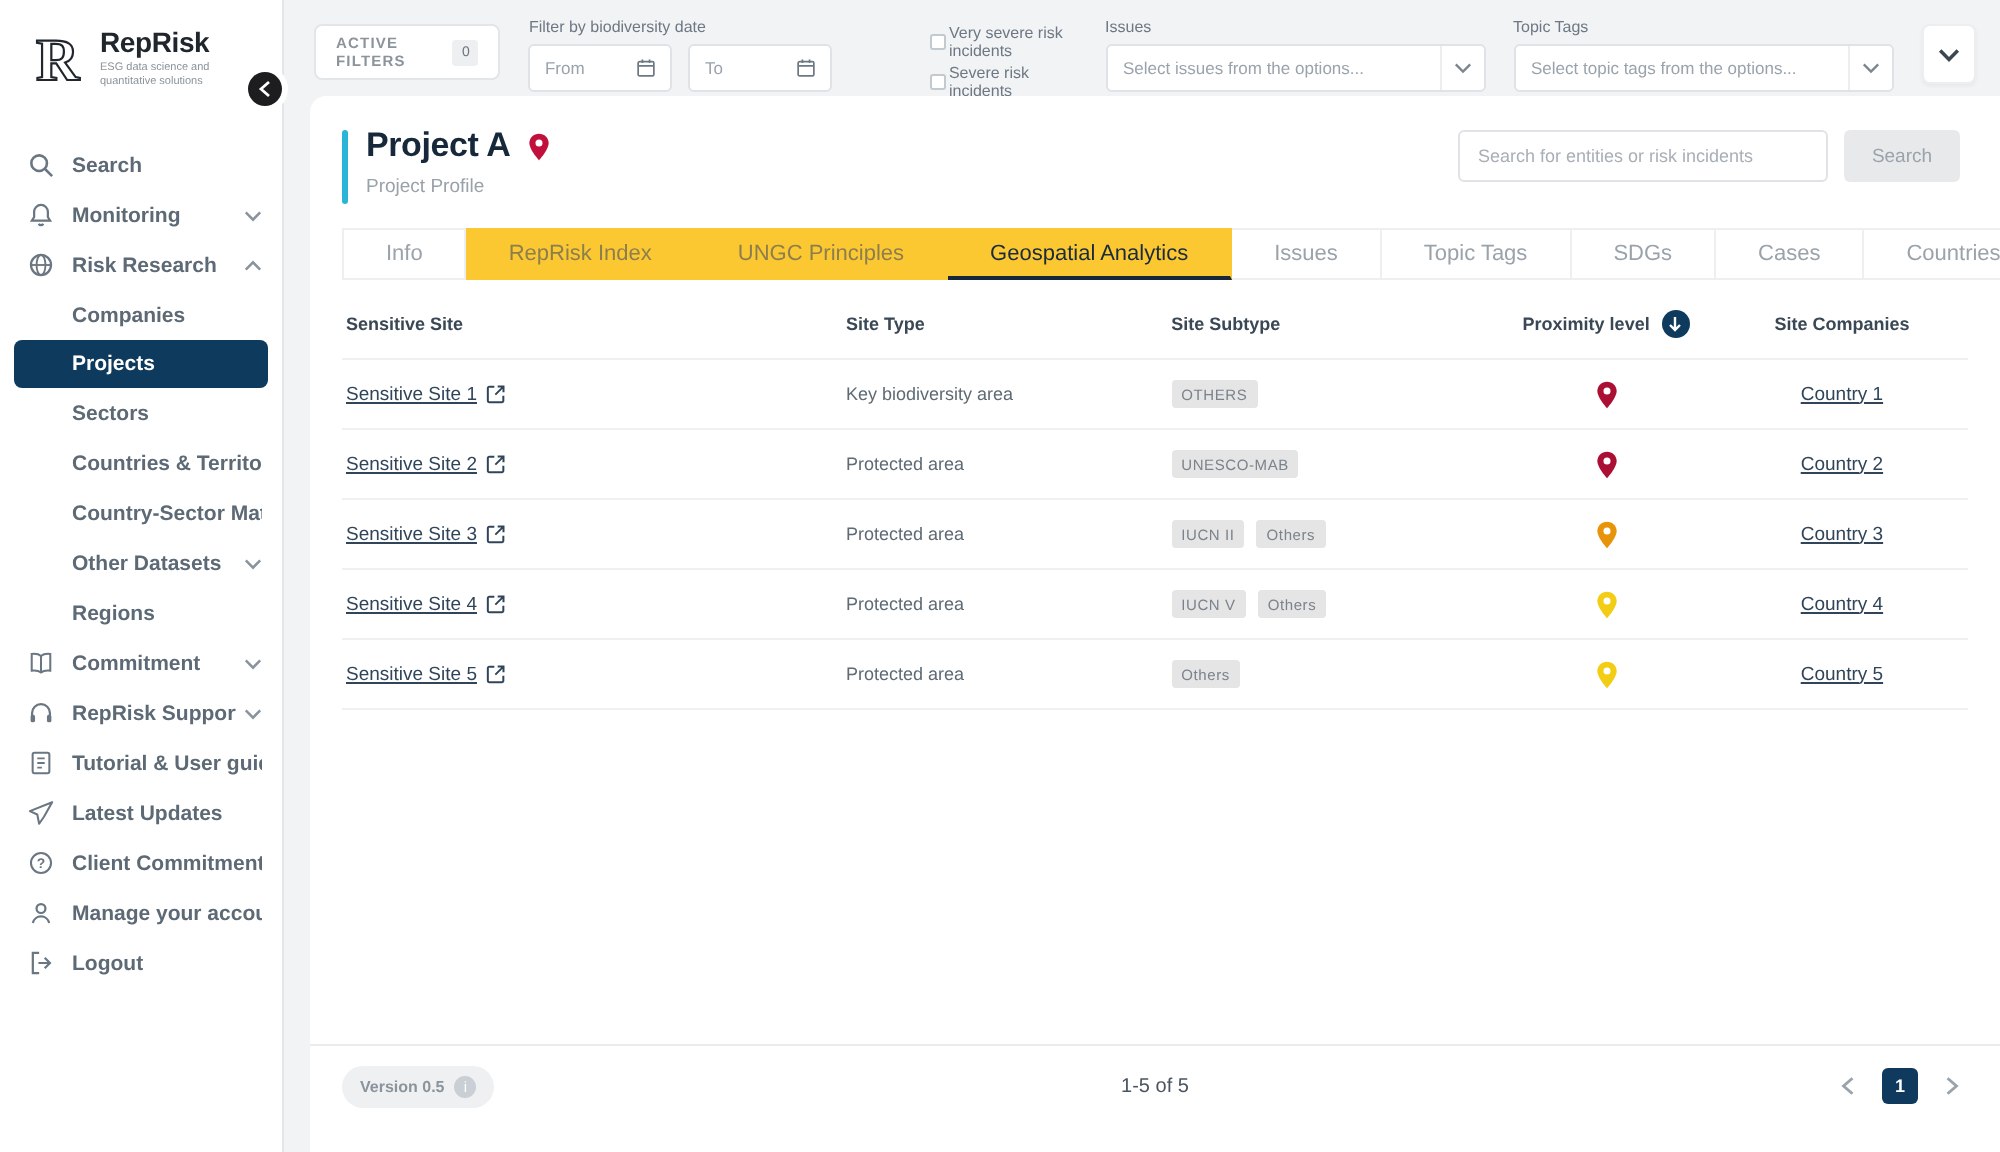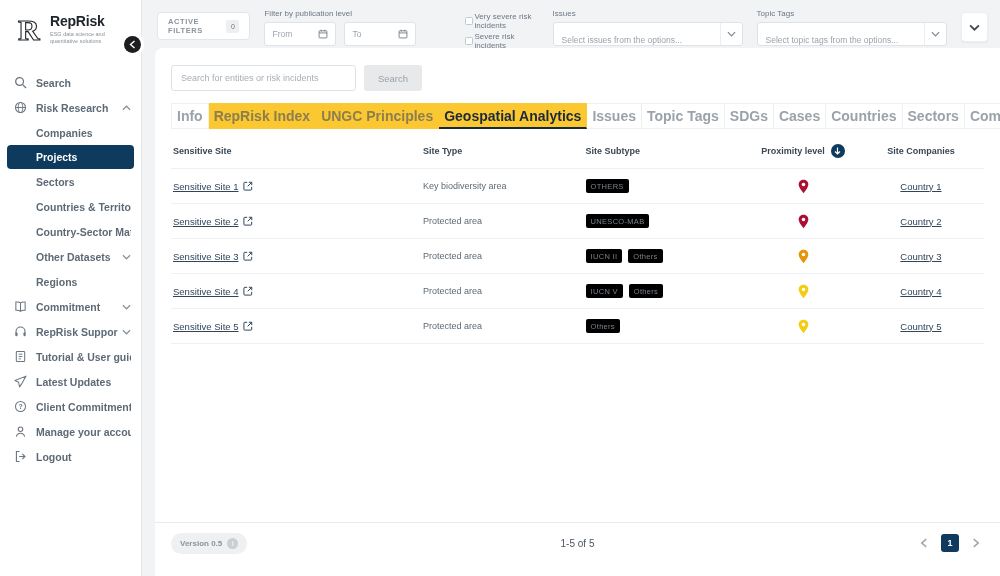--- a/index.html
+++ b/index.html
@@ -32,21 +32,21 @@
   .f-group { display:flex; flex-direction:column; }
   .f-label { font-size:8px; color:#6d7884; margin-bottom:4px; }
   .date-inputs { display:flex; gap:8px; }
   .date-input { width:72px; height:24px; background:#fff; border:1px solid #dfe2e6; border-radius:3px; display:flex; align-items:center; padding:0 7px; cursor:text; }
   .date-input .ph { flex:1; font-size:8.5px; color:#9aa3ac; }
   .date-input .ic { width:10px; height:10px; color:#6d7884; }
   #severity { display:flex; flex-direction:column; gap:2px; margin-top:3px; }
   .chk-row { display:flex; align-items:center; gap:1px; cursor:pointer;padding-left:35px; }
   .chk-box { width:8px; height:8px; border:1px solid #c2c9cf; border-radius:1.5px; background:#fff; flex:none; }
   .chk-lbl { font-size:8px; color:#6d7884; }
-  .select { width:190px; height:24px; background:#fff; border:1px solid #dfe2e6; border-radius:3px; display:flex; align-items:flex-end; cursor:pointer; }
+  .select { width:190px; height:24px; background:#fff; border:1px solid #dfe2e6; border-radius:3px; display:flex; align-items:center; cursor:pointer; }
   .select .ph { flex:1; font-size:8.5px; color:#9aa3ac; padding:0 8px; white-space:nowrap; overflow:hidden; }
   .select .chev-zone { width:22px; height:100%; border-left:1px solid #eceef0; display:flex; align-items:center; justify-content:center; color:#7b8590; }
   .select .chev-zone .ic { width:9px; height:6px; }
   #filter-toggle { margin-left:auto; margin-top:3px; width:34px; height:30px; background:#fff; border:1px solid #eceef0; border-radius:4px; box-shadow:0 1px 2px rgba(0,0,0,0.05); display:flex; align-items:center; justify-content:center; color:#3c4752; cursor:pointer; }
   #filter-toggle .ic { width:11px; height:7px; }
 
   
   #panel { position:absolute; left:155px; right:0; top:48px; bottom:0; background:#fff; border-top-left-radius:8px; display:flex; flex-direction:column; }
   #panel-head { display:flex; justify-content:space-between; align-items:flex-start; padding:15px 20px 0 16px; }
   #title-block { display:flex; gap:9px; }
@@ -55,21 +55,21 @@
   #page-title { font-size:17px; font-weight:bold; color:#16283a; letter-spacing:-0.2px; }
   .title-row .ic.pin { width:13px; height:15px; color:#c0103c; }
   #page-subtitle { font-size:9.5px; color:#99a1a9; margin-top:5px; }
   #search-area { display:flex; gap:8px; margin-top:2px; }
   #entity-search { width:185px; height:26px; border:1px solid #e0e3e6; border-radius:3px; font-size:9px; color:#3c4752; padding:0 9px; font-family:"Liberation Sans",sans-serif; outline:none; }
   #entity-search::placeholder { color:#a8afb6; }
   #search-btn { width:58px; height:26px; background:#e7e9eb; border:none; border-radius:3px; font-size:9.5px; color:#9aa2aa; font-family:"Liberation Sans",sans-serif; cursor:pointer; }
 
   
   #tabs { display:flex; align-items:center; margin:12px 16px 0 16px; }
-  .tab { height:26px; display:flex; align-items:center; padding:0 5px; background:#fff; border:1px solid #edeff0; border-left:none; font-size:14px; font-weight:bold; color:#9aa2aa; cursor:pointer; white-space:nowrap; }
+  .tab { height:26px; display:flex; align-items:center; padding:0 21px; background:#fff; border:1px solid #edeff0; border-left:none; font-size:11px; font-weight:normal; color:#9aa2aa; cursor:pointer; white-space:nowrap; }
   .tab:first-child { border-left:1px solid #edeff0; }
   .tab.hl { background:#fbc832; border-color:#fbc832; color:#8d7e4e; }
   .tab.active { color:#1b2b3b; border-bottom:2px solid #16283a; }
 
   
   #table { margin:4px 16px 0 16px; }
   .tr { display:flex; align-items:center; border-bottom:1px solid #eef0f2; }
   .tr.head { height:36px; }
   .tr.row { height:35px; }
   .td { display:flex; align-items:center; }
@@ -77,21 +77,21 @@
   .c2 { width:20%; }
   .c3 { width:20%; }
   .c4 { width:13.5%; justify-content:center; }
   .c5 { width:15.5%; justify-content:center; }
   .th { font-size:9px; font-weight:bold; color:#3a4754; }
   .sort-badge { width:14px; height:14px; border-radius:50%; background:#0e3a5d; color:#fff; margin-left:6px; display:flex; align-items:center; justify-content:center; }
   .sort-badge .ic { width:7px; height:8px; }
   .site-link, .country-link { font-size:9.5px; color:#31455a; text-decoration:underline; cursor:pointer; display:inline-flex; align-items:center; gap:5px; }
   .site-link .ic { width:10px; height:10px; color:#31455a; }
   .type-txt { font-size:9px; color:#5e6a74; }
-  .chip { background:#000000; border-radius:2px; padding:2.5px 5px; font-size:7.5px; color:#7a838c; letter-spacing:0.3px; margin-right:6px; white-space:nowrap; }
+  .chip { background:#e5e5e5; border-radius:2px; padding:2.5px 5px; font-size:7.5px; color:#7a838c; letter-spacing:0.3px; margin-right:6px; white-space:nowrap; }
   .row-pin { width:13px; height:15px; }
 
   
   #panel-footer { margin-top:auto; margin-bottom:13px; border-top:1px solid #e9ebed; height:41px; display:flex; align-items:center; padding:0 20px 0 16px; position:relative; }
   #version-pill { display:flex; align-items:center; gap:5px; background:#eef0f2; border-radius:12px; padding:5px 9px; cursor:pointer; }
   #version-pill .v-txt { font-size:8px; font-weight:bold; color:#8b939b; }
   #version-pill .v-info { width:11px; height:11px; border-radius:50%; background:#c9cfd4; color:#fff; font-size:7.5px; display:flex; align-items:center; justify-content:center; }
   #page-range { position:absolute; left:0; right:0; text-align:center; font-size:10px; color:#4a5560; pointer-events:none; }
   #pager { margin-left:auto; display:flex; align-items:center; gap:13px; }
   .pg-arrow { width:8px; height:10px; color:#9aa2aa; cursor:pointer; }
@@ -121,20 +121,34 @@
           <svg viewBox="0 0 14 14">
             <circle cx="6" cy="6" r="4.2" fill="none" stroke="currentColor" stroke-width="1.4"></circle>
             <path d="M9.3 9.3L13 13" stroke="currentColor" stroke-width="1.4"></path>
           </svg>
         </span>
         <span class="lbl">Search</span>
       </div>
       <div class="nav-item">
         <span class="ic lead">
           <svg viewBox="0 0 14 14">
+            <path d="M7 1.6a3.7 3.7 0 0 0-3.7 3.7v2.8L2.1 10h9.8l-1.2-1.9V5.3A3.7 3.7 0 0 0 7 1.6z" fill="none" stroke="currentColor" stroke-width="1.2"></path>
+            <path d="M5.8 11.7a1.3 1.3 0 0 0 2.4 0" fill="none" stroke="currentColor" stroke-width="1.2"></path>
+          </svg>
+        </span>
+        <span class="lbl">Monitoring</span>
+        <span class="ic chev">
+          <svg viewBox="0 0 10 6">
+            <path d="M1 1l4 4 4-4" fill="none" stroke="currentColor" stroke-width="1.4"></path>
+          </svg>
+        </span>
+      </div>
+      <div class="nav-item">
+        <span class="ic lead">
+          <svg viewBox="0 0 14 14">
             <circle cx="7" cy="7" r="5.4" fill="none" stroke="currentColor" stroke-width="1.2"></circle>
             <ellipse cx="7" cy="7" rx="2.4" ry="5.4" fill="none" stroke="currentColor" stroke-width="1"></ellipse>
             <path d="M1.6 7h10.8" stroke="currentColor" stroke-width="1"></path>
           </svg>
         </span>
         <span class="lbl">Risk Research</span>
         <span class="ic chev">
           <svg viewBox="0 0 10 6">
             <path d="M1 5l4-4 4 4" fill="none" stroke="currentColor" stroke-width="1.4"></path>
           </svg>
@@ -248,21 +262,21 @@
       </svg>
     </span>
 </div>
 
 <div id="filterbar">
   <div id="active-filters">
     <span class="af-lbl">ACTIVE FILTERS</span>
     <span class="af-badge">0</span>
   </div>
   <div class="f-group">
-    <div class="f-label">Filter by publication level</div>
+    <div class="f-label">Filter by biodiversity date</div>
     <div class="date-inputs">
       <div class="date-input">
         <span class="ph">From</span>
         <span class="ic">
             <svg viewBox="0 0 14 14">
               <rect x="1.5" y="2.5" width="11" height="10" rx="1" fill="none" stroke="currentColor" stroke-width="1.2"></rect>
               <path d="M1.5 5.5h11M4.5 1v2.5M9.5 1v2.5" fill="none" stroke="currentColor" stroke-width="1.2"></path>
             </svg>
           </span>
       </div>
@@ -321,20 +335,35 @@
     <span class="ic">
         <svg viewBox="0 0 10 6">
           <path d="M1 1l4 4 4-4" fill="none" stroke="currentColor" stroke-width="1.6"></path>
         </svg>
       </span>
   </div>
 </div>
 
 <div id="panel">
   <div id="panel-head">
+    <div id="title-block">
+      <div id="title-accent"></div>
+      <div>
+        <div class="title-row">
+          <span id="page-title">Project A</span>
+          <span class="ic pin">
+              <svg viewBox="0 0 14 16">
+                <path d="M7 .8C4.1.8 1.8 3 1.8 5.9 1.8 9.5 7 15.2 7 15.2s5.2-5.7 5.2-9.3C12.2 3 9.9.8 7 .8z" fill="currentColor"></path>
+                <circle cx="7" cy="5.8" r="1.9" fill="#fff"></circle>
+              </svg>
+            </span>
+        </div>
+        <div id="page-subtitle">Project Profile</div>
+      </div>
+    </div>
     <div id="search-area">
       <input id="entity-search" type="text" placeholder="Search for entities or risk incidents" style="">
       <button id="search-btn">Search</button>
     </div>
   </div>
 
   <div id="tabs">
       <div class="tab">Info</div>
       <div class="tab hl">RepRisk Index</div>
       <div class="tab hl">UNGC Principles</div>

